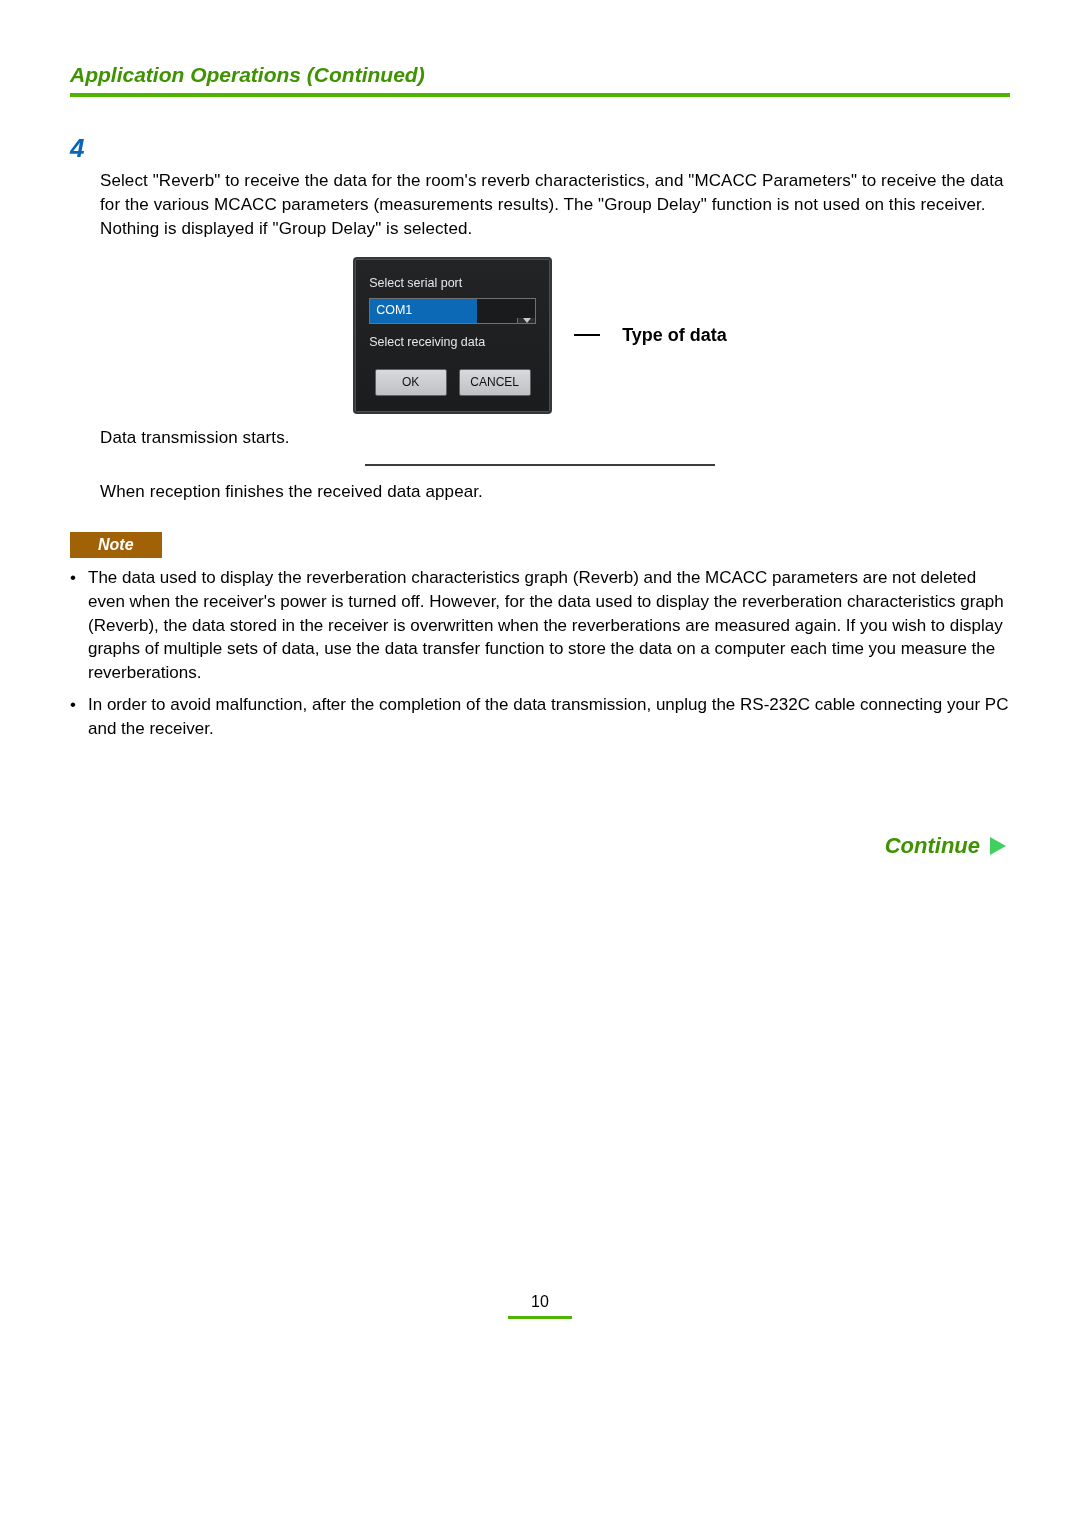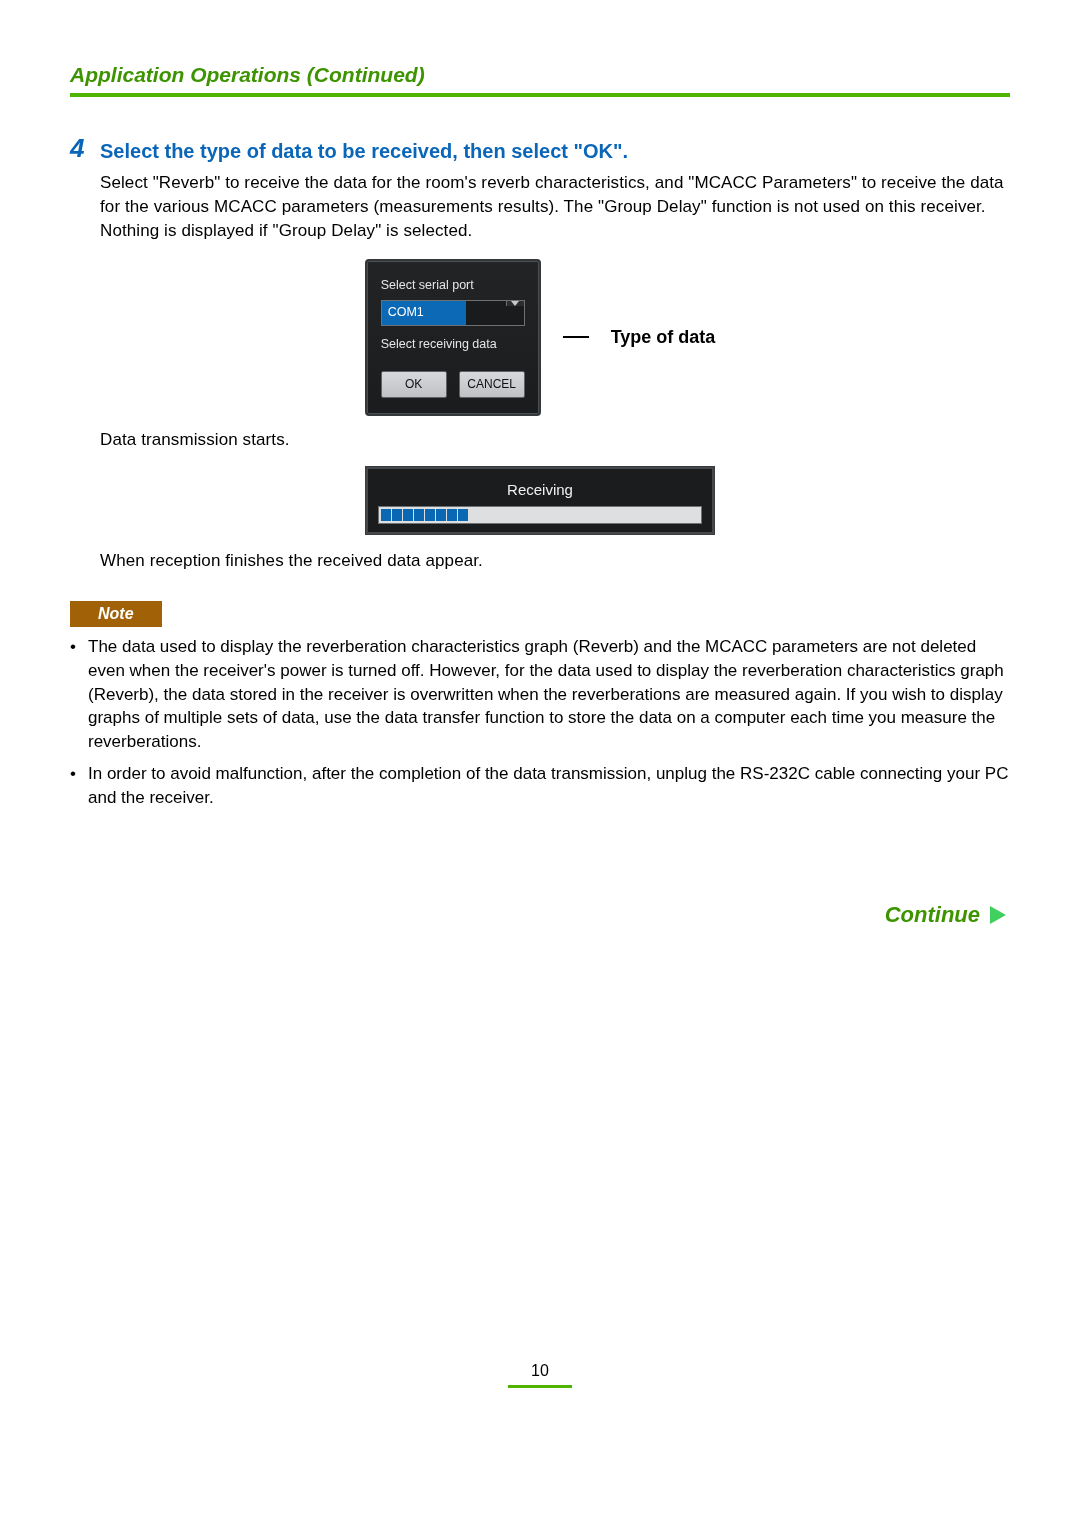--- a/index.html
+++ b/index.html
@@ -62,33 +62,33 @@
       justify-content: center;
       margin: 16px 0 12px 0;
       position: relative;
     }
     .dialog-row {
       display: flex;
       align-items: center;
       gap: 22px;
     }
     .dialog {
-      width: 176px;
+      width: 199px;
       background: linear-gradient(#232426, #1b1c1e);
       border: 2px solid #34383b;
       border-radius: 4px;
       padding: 16px 14px 16px 14px;
       color: #e6e6e6;
       font-size: 12.5px;
       box-shadow: inset 0 0 0 1px #4a4f52;
     }
     .dlg-label { margin-bottom: 6px; }
     .combo {
       display: flex;
-      align-items: flex-start;
+      align-items: flex-end;
       background: #1a1b1d;
       border: 1px solid #6d7174;
       gap: 40px;
     }
     .combo-input {
       flex: 1;
       padding: 3px 6px;
       background: #0b69b6;
       color: #fff;
       font-size: 12.5px;
@@ -129,21 +129,21 @@
     .chk.checked::after {
       content: "✓";
       color: #d33;
       font-weight: bold;
       font-size: 11px;
       line-height: 1;
     }
     .btn-row {
       display: flex;
       gap: 12px;
-      justify-content: space-between;
+      justify-content: center;
       margin-top: 18px;
     }
     .win-btn {
       background: linear-gradient(#d8d9dc, #bfc1c5);
       border: 1px solid #5e6266;
       color: #111;
       font-size: 12px;
       width: 72px;
       padding: 4px 0;
       text-align: center;
@@ -259,21 +259,20 @@
 </head>
 <body>
 
 
 
 <div class="section-title">Application Operations (Continued)</div>
 <hr class="green-rule">
 
 <div class="step-row">
   <div class="step-num">4</div>
-  <div class="step-title">Select the type of data to be received, then select "OK".</div>
 </div>
 
 <div class="body-indent para">Select "Reverb" to receive the data for the room's reverb characteristics, and "MCACC Parameters" to receive the data for the various MCACC parameters (measurements results). The "Group Delay" function is not used on this receiver. Nothing is displayed if "Group Delay" is selected.</div>
 
 <div class="dialog-wrap">
   <div class="dialog-row">
     <div class="dialog">
       <div class="dlg-label">Select serial port</div>
       <div class="combo">
         <div class="combo-input">COM1</div>
@@ -288,33 +287,20 @@
       </div>
     </div>
     <div class="callout-line"></div>
     <div class="callout-label">Type of data</div>
   </div>
 </div>
 
 <div class="body-indent para">Data transmission starts.</div>
 
 <div class="dialog2">
-  <div class="receiving-body">
-    <div class="receiving-label">Receiving</div>
-    <div class="progress">
-      <span class="seg"></span>
-        <span class="seg"></span>
-        <span class="seg"></span>
-        <span class="seg"></span>
-        <span class="seg"></span>
-        <span class="seg"></span>
-        <span class="seg"></span>
-        <span class="seg"></span>
-    </div>
-  </div>
 </div>
 
 <div class="body-indent para">When reception finishes the received data appear.</div>
 
 <div class="note-box">Note</div>
 <ul class="bullets">
   <li>The data used to display the reverberation characteristics graph (Reverb) and the MCACC parameters are not deleted even when the receiver's power is turned off. However, for the data used to display the reverberation characteristics graph (Reverb), the data stored in the receiver is overwritten when the reverberations are measured again. If you wish to display graphs of multiple sets of data, use the data transfer function to store the data on a computer each time you measure the reverberations.</li>
   <li>In order to avoid malfunction, after the completion of the data transmission, unplug the RS-232C cable connecting your PC and the receiver.</li>
 </ul>
 

